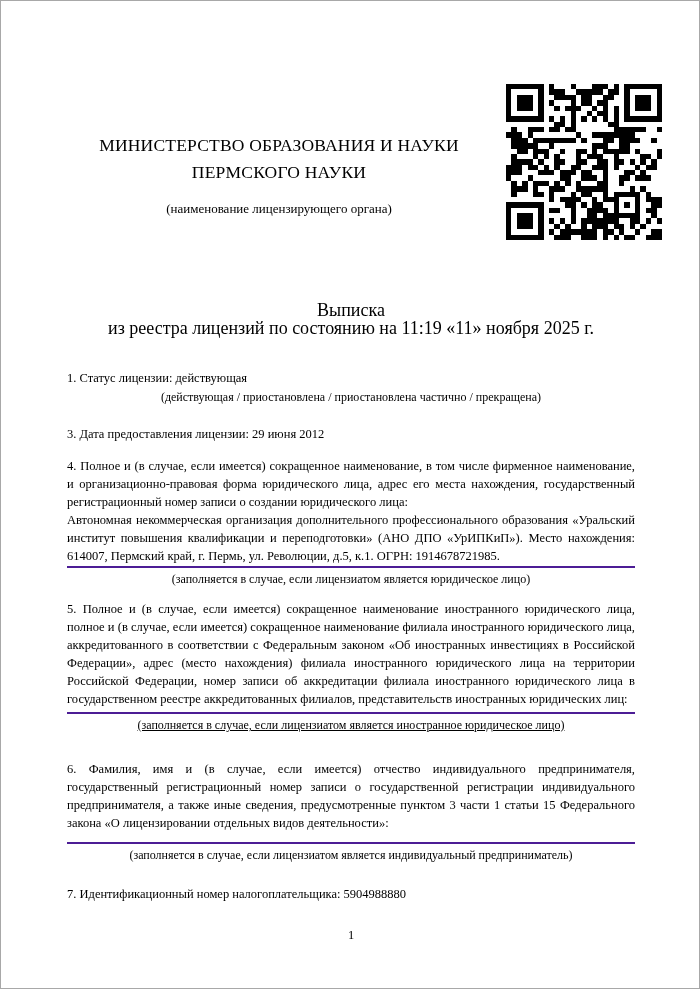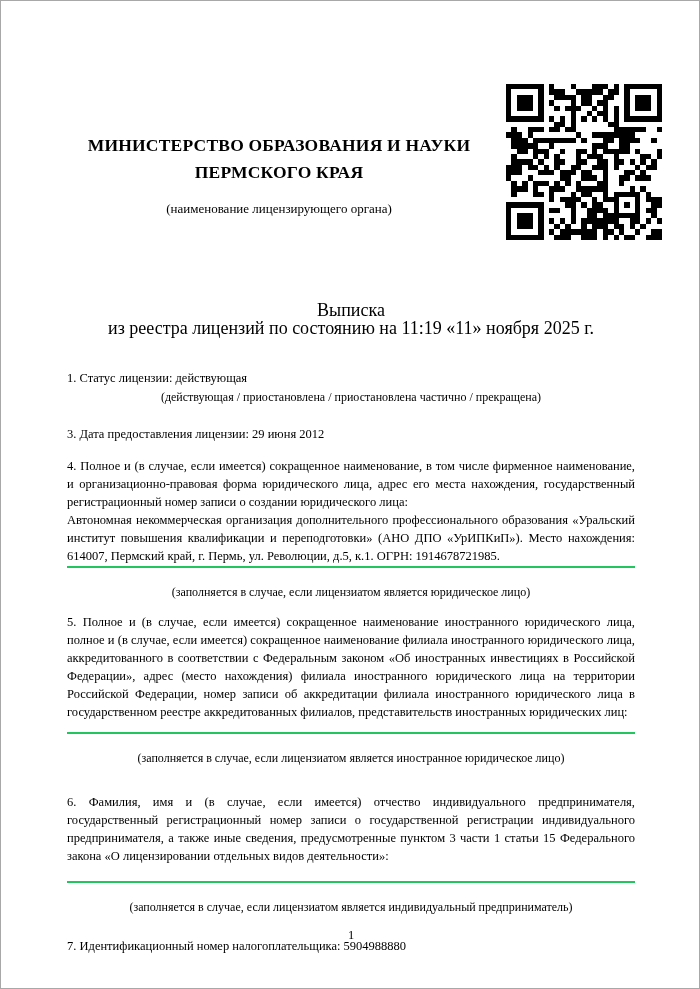--- a/index.html
+++ b/index.html
@@ -11,61 +11,61 @@
     border:1px solid #a8a8a8;
     box-sizing:border-box;
     font-family:"Liberation Serif", serif;
     color:#000;
     overflow:hidden;
   }
   .ministry{
     position:absolute;left:66px;top:131px;width:424px;
     text-align:center;
   }
-  .ministry-name{font-weight:bold;font-size:17.5px;line-height:27px;letter-spacing:.2px;}
+  .ministry-name{font-weight:normal;font-size:17.5px;line-height:27px;letter-spacing:.2px;}
   .ministry-note{font-size:13px;line-height:11px;margin-top:17px;}
   .qr{
     position:absolute;left:505px;top:83px;width:156px;height:156px;
   }
   .qr svg{width:100%;height:100%;shape-rendering:crispEdges;fill:#000;}
   .doc-title{
     position:absolute;left:66px;top:300px;width:568px;
     text-align:center;font-size:18px;line-height:18px;
   }
   .body-text{
     position:absolute;left:66px;top:368px;width:568px;
     font-size:12.5px;line-height:18px;
   }
   .line{white-space:nowrap;}
   .para{text-align:justify;text-justify:inter-word;}
   .note{
     font-size:12px;line-height:12px;text-align:center;
   }
   .note1{margin-top:4px;margin-bottom:22px;}
   .ruled-note{
-    border-top:2px solid #22c55e;padding-top:18px;
+    border-top:2px solid #4c1d95;padding-top:5px;
   }
   .s2{margin-bottom:15px;}
   .s3{margin-bottom:14px;}
   .rn4{margin-top:1px;margin-bottom:15px;}
-  .rn5{margin-top:11px;margin-bottom:29px;}
-  .rn6{margin-top:16px;margin-bottom:24px;}
+  .rn5{margin-top:4px;margin-bottom:29px;text-decoration:underline;}
+  .rn6{margin-top:10px;margin-bottom:24px;}
   .page-number{
     position:absolute;left:0;top:927px;width:700px;
     text-align:center;font-size:12.5px;line-height:15px;
   }
 </style>
 </head>
 <body>
 
 <div class="page">
 
   <div class="ministry">
     <div class="ministry-name">МИНИСТЕРСТВО ОБРАЗОВАНИЯ И НАУКИ</div>
-    <div class="ministry-name">ПЕРМСКОГО КРАЯ</div>
+    <div class="ministry-name">ПЕРМСКОГО НАУКИ</div>
     <div class="ministry-note">(наименование лицензирующего органа)</div>
   </div>
 
   <div class="qr">
     <svg id="qr-svg" viewBox="0 0 29 29" xmlns="http://www.w3.org/2000/svg">
         <rect x="0" y="0" width="1" height="1"></rect>
         <rect x="1" y="0" width="1" height="1"></rect>
         <rect x="2" y="0" width="1" height="1"></rect>
         <rect x="3" y="0" width="1" height="1"></rect>
         <rect x="4" y="0" width="1" height="1"></rect>

